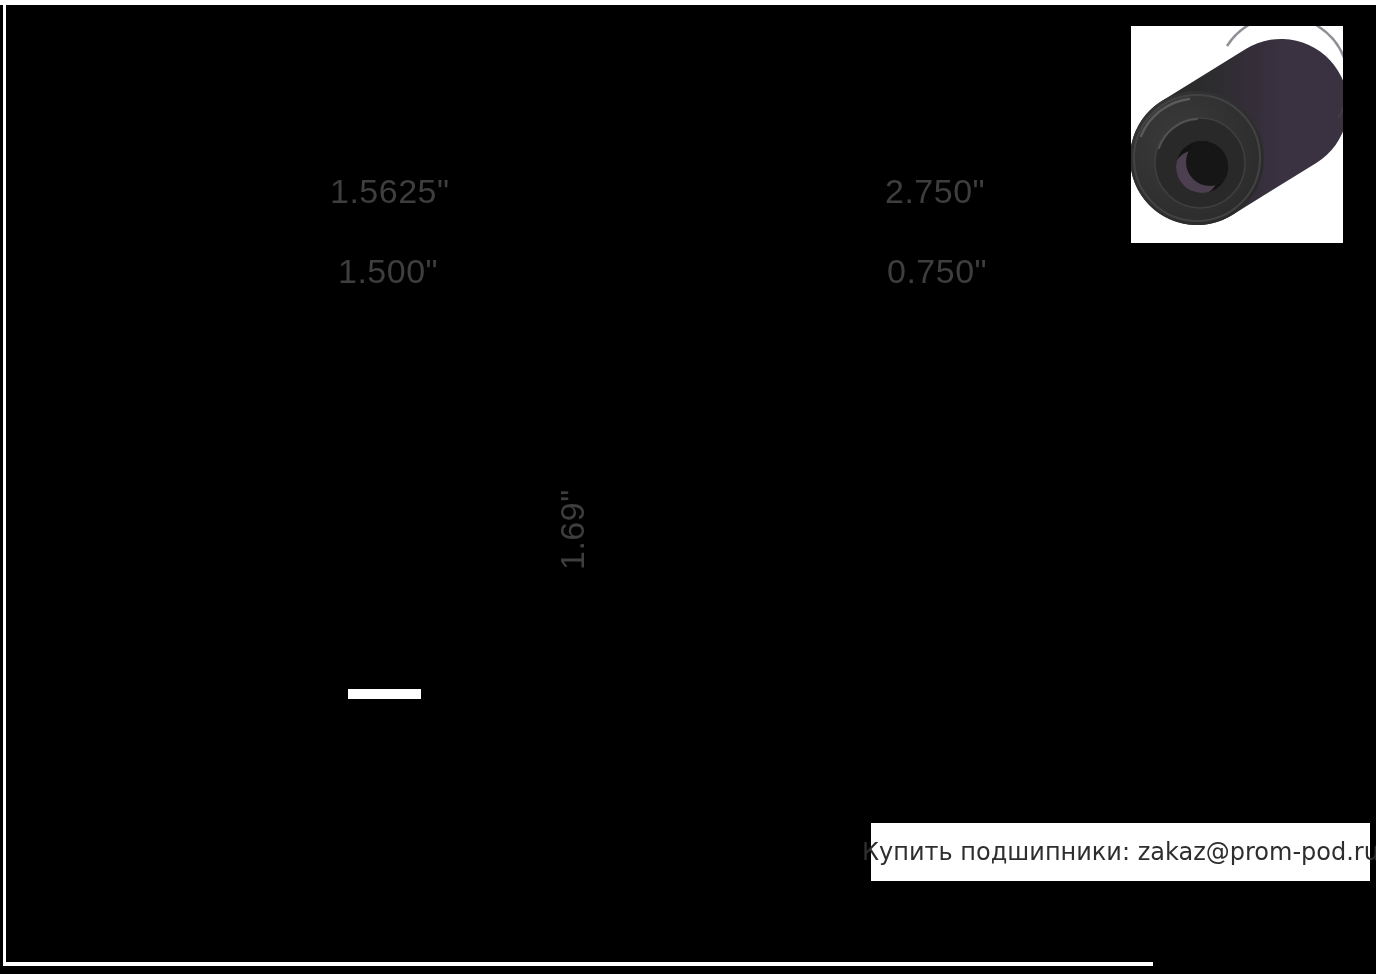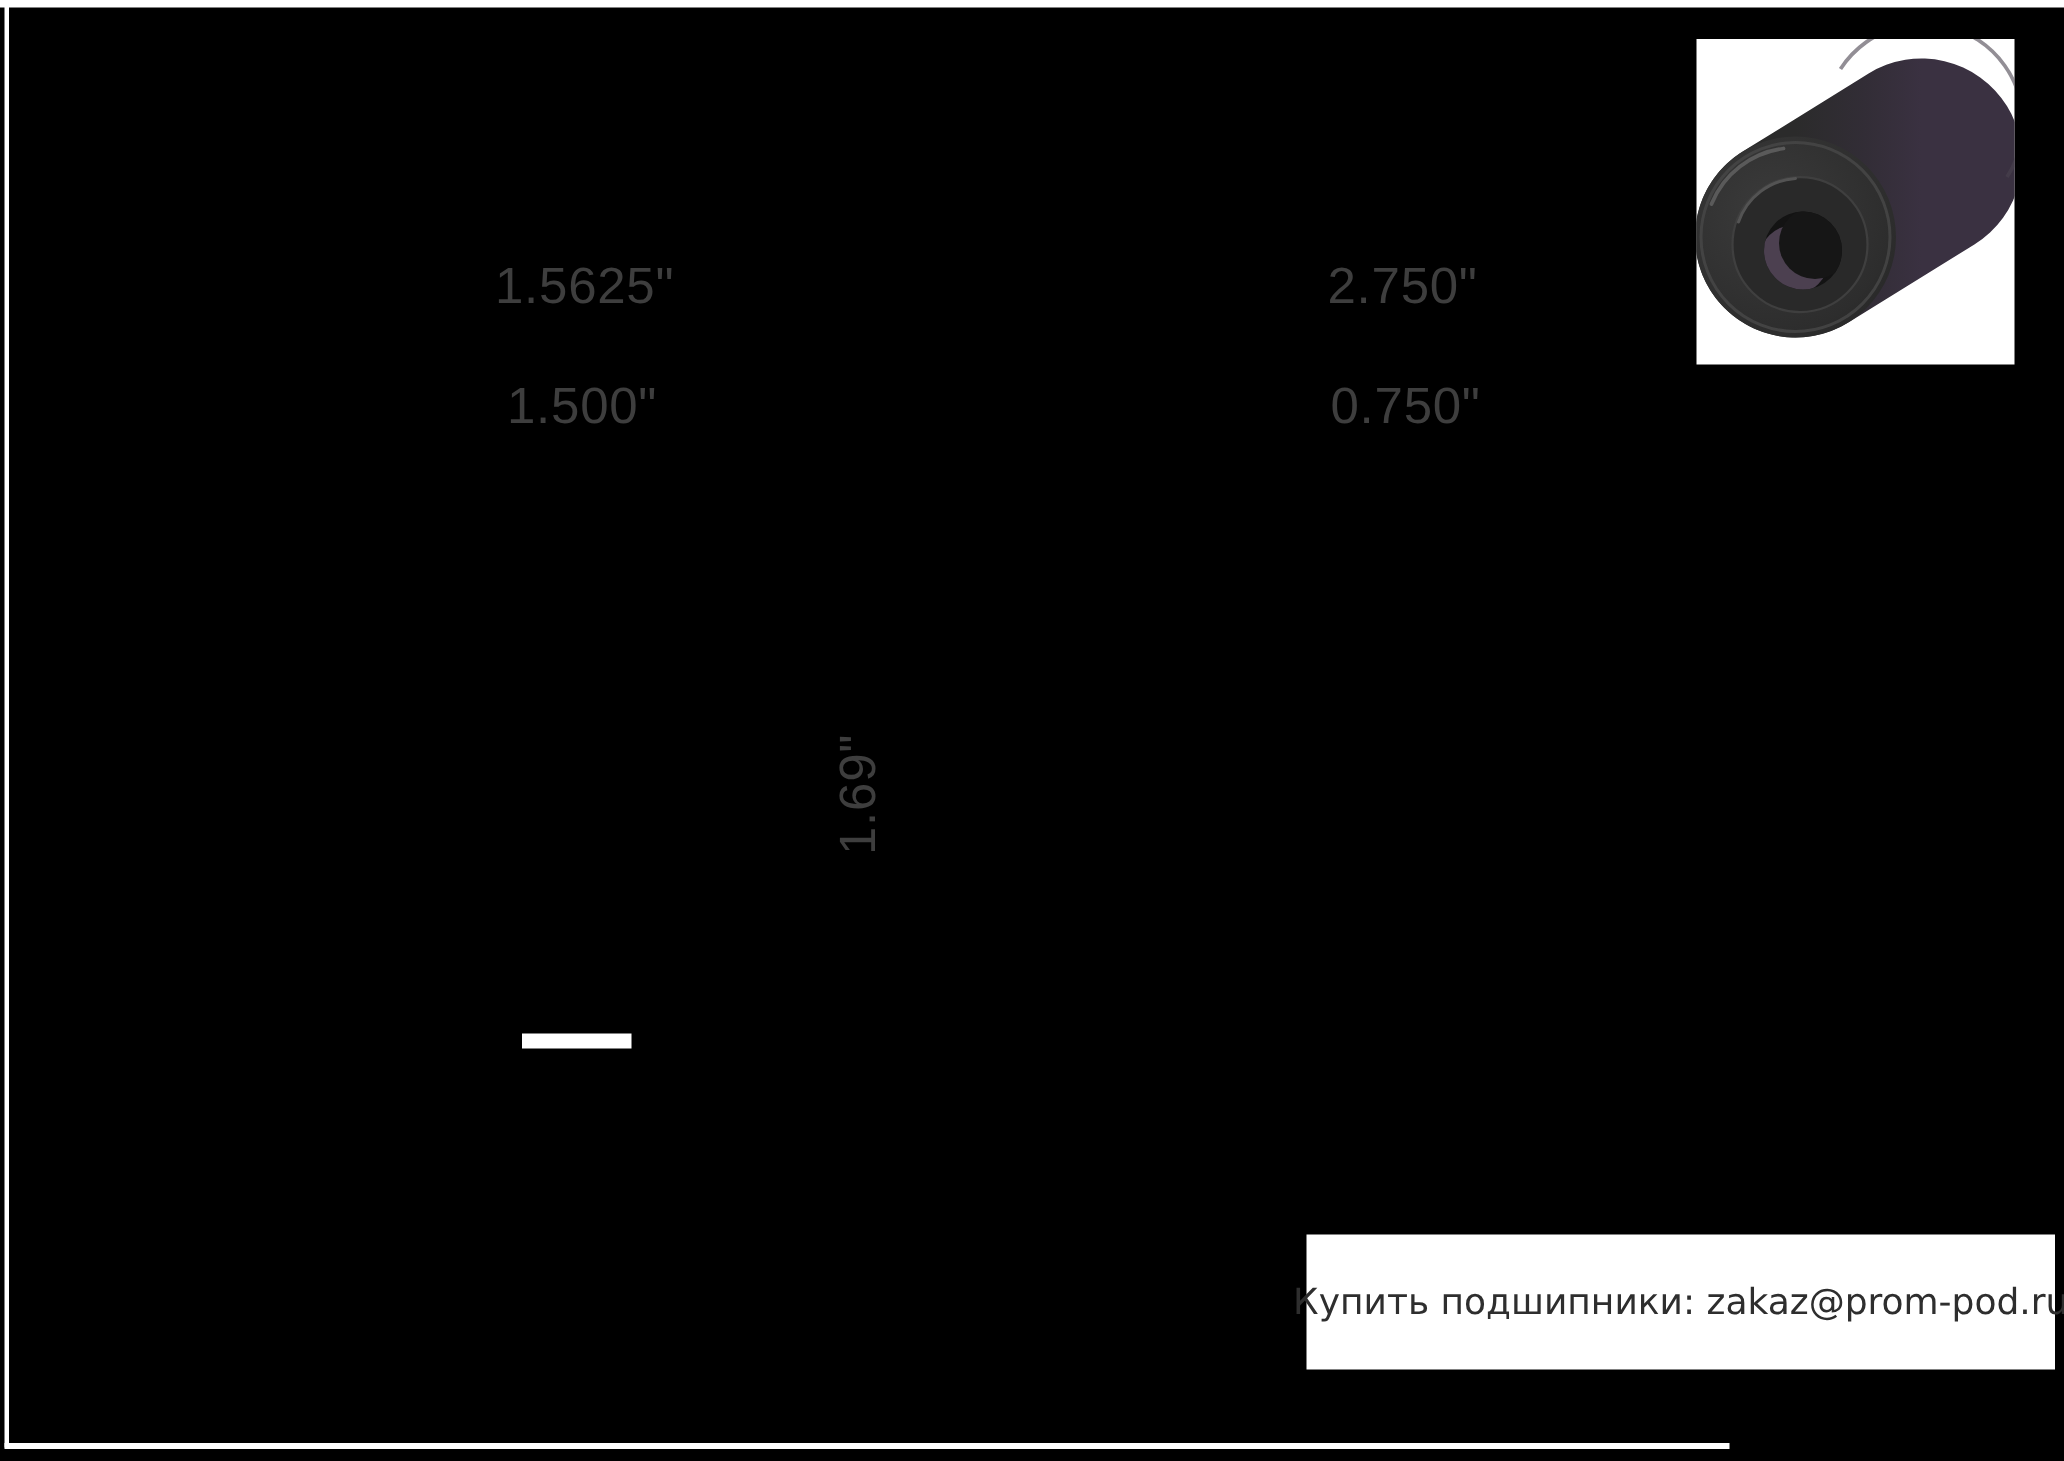--- a/index.html
+++ b/index.html
@@ -60,21 +60,21 @@
     left: 1131px; top: 26px;
     width: 212px; height: 217px;
     background: #ffffff;
   }
   .product-photo svg { display: block; }
 
   
   .contact-banner {
     position: absolute;
     left: 871px; top: 823px;
-    width: 499px; height: 90px;
+    width: 499px; height: 58px;
     background: #ffffff;
     display: flex;
     align-items: center;
     justify-content: center;
     cursor: pointer;
   }
   .contact-banner span {
     color: #2e2e2e;
     font-family: "DejaVu Sans", sans-serif;
     font-size: 24px;

